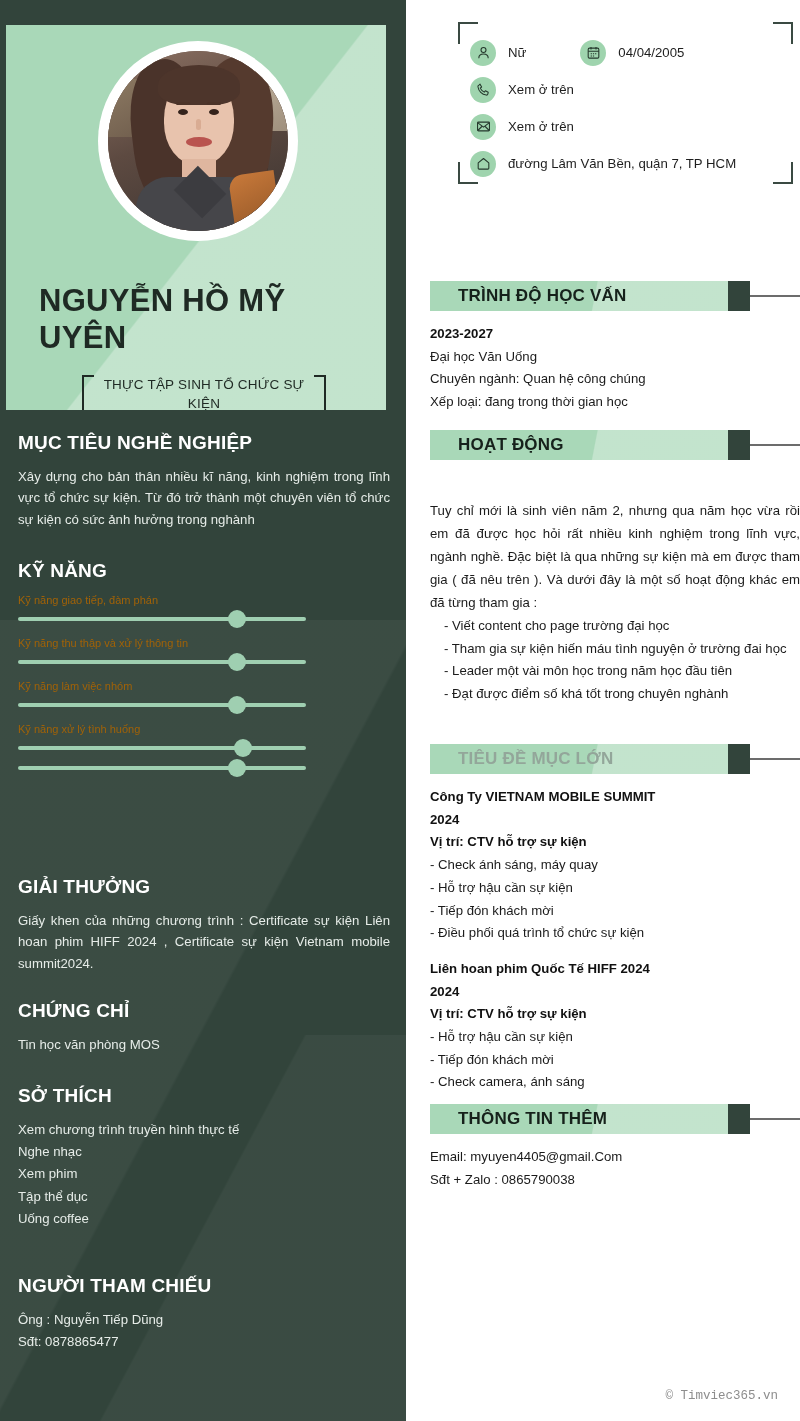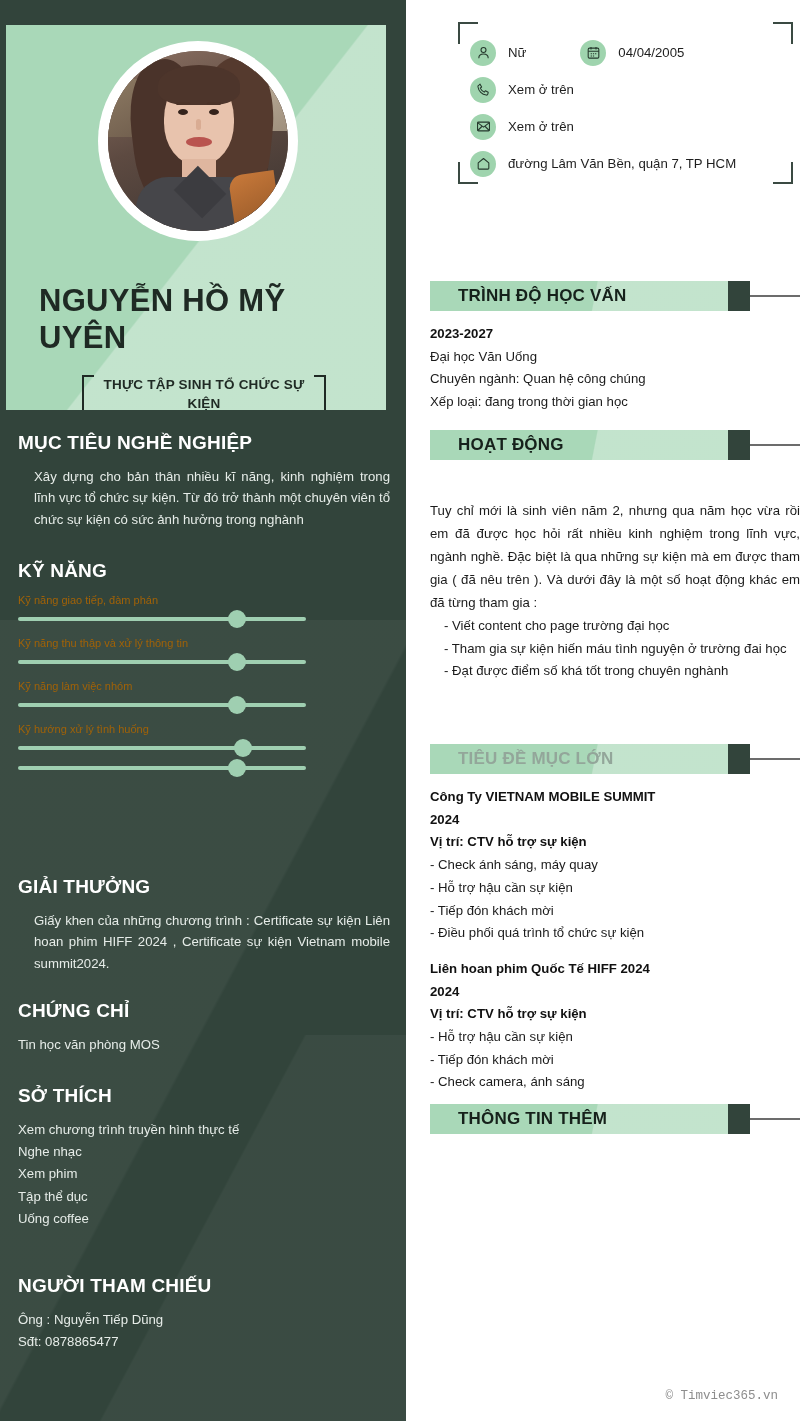--- a/index.html
+++ b/index.html
@@ -85,34 +85,33 @@
     position: absolute; left: 76px; top: 348px;
     width: 244px; text-align: center;
   }
   .hero-title-wrap .brk {
     position: absolute; top: 2px; width: 12px; height: 44px;
     border-top: 2px solid #1f2a24; border-bottom: 2px solid #1f2a24;
   }
   .hero-title-wrap .brk.l { left: 0;  border-left: 2px solid #1f2a24; }
   .hero-title-wrap .brk.r { right: 0; border-right: 2px solid #1f2a24; }
   .hero-title {
-    font-size: 13.5px; font-weight: bold; color: #1f2a24;
+    font-size: 13.5px; font-weight: normal; color: #1f2a24;
     line-height: 1.42; letter-spacing: 0.2px; padding: 2px 16px;
   }
 
   
   .sb-sec { position: absolute; left: 18px; width: 372px; }
   .sb-h {
     font-size: 19px; font-weight: bold; color: #ffffff;
     letter-spacing: 0.2px; margin-bottom: 12px;
   }
   .sb-p {
     font-size: 13.2px; color: #e6ece8; line-height: 1.62;
     text-align: justify;
-    margin-left: 16px;
   }
   .sb-line { font-size: 13.2px; color: #e6ece8; line-height: 1.68; }
 
   
   .skill { margin-bottom: 16px; position: relative; }
   .skill-label { font-size: 11px; color: #a16207; margin-bottom: 11px; }
   .skill-track {
     position: relative; height: 4px; width: 288px;
     background: #9fcfb1; border-radius: 3px;
   }
@@ -249,21 +248,21 @@
             <span class="skill-knob" style="left: 76%;"></span>
           </div>
         </div>
         <div class="skill">
           <div class="skill-label">Kỹ năng làm việc nhóm</div>
           <div class="skill-track">
             <span class="skill-knob" style="left: 76%;"></span>
           </div>
         </div>
         <div class="skill">
-          <div class="skill-label">Kỹ hướng xử lý tình huống</div>
+          <div class="skill-label">Kỹ năng xử lý tình huống</div>
           <div class="skill-track">
             <span class="skill-knob" style="left: 78%;"></span>
           </div>
         </div>
         <div class="skill">
           <div class="skill-track">
             <span class="skill-knob" style="left: 76%;"></span>
           </div>
         </div>
       </div>
@@ -373,20 +372,21 @@
         <div class="banner-bg"></div>
         <div class="banner-cap"></div>
         <div class="banner-rule"></div>
         <div class="banner-txt">HOẠT ĐỘNG</div>
       </div>
       <div style="height:28px"></div>
       <div class="r-just">Tuy chỉ mới là sinh viên năm 2, nhưng qua năm học vừa rồi em đã được học hỏi rất nhiều kinh nghiệm trong lĩnh vực, ngành nghề. Đặc biệt là qua những sự kiện mà em được tham gia ( đã nêu trên ). Và dưới đây là một số hoạt động khác em đã từng tham gia :</div>
       <div id="activities-bullets">
           <div class="r-txt r-indent">- Viết content cho page trường đại học</div>
           <div class="r-txt r-indent">- Tham gia sự kiện hiến máu tình nguyện ở trường đai học</div>
+          <div class="r-txt r-indent">- Leader một vài môn học trong năm học đầu tiên</div>
           <div class="r-txt r-indent">- Đạt được điểm số khá tốt trong chuyên nghành</div>
         </div>
     </div>
 
     <div class="sec" style="top:744px;">
       <div class="banner">
         <div class="banner-bg"></div>
         <div class="banner-cap"></div>
         <div class="banner-rule"></div>
         <div class="banner-txt muted">TIÊU ĐỀ MỤC LỚN</div>
@@ -413,17 +413,21 @@
         </div>
     </div>
 
     <div class="sec" style="top:1104px;">
       <div class="banner">
         <div class="banner-bg"></div>
         <div class="banner-cap"></div>
         <div class="banner-rule"></div>
         <div class="banner-txt">THÔNG TIN THÊM</div>
       </div>
+      <div id="more-info-lines">
+          <div class="r-txt">Email: myuyen4405@gmail.Com</div>
+          <div class="r-txt">Sđt + Zalo : 0865790038</div>
+        </div>
     </div>
 
     <div class="footer">© Timviec365.vn</div>
   </div>
 </div>
 
 </body></html>

